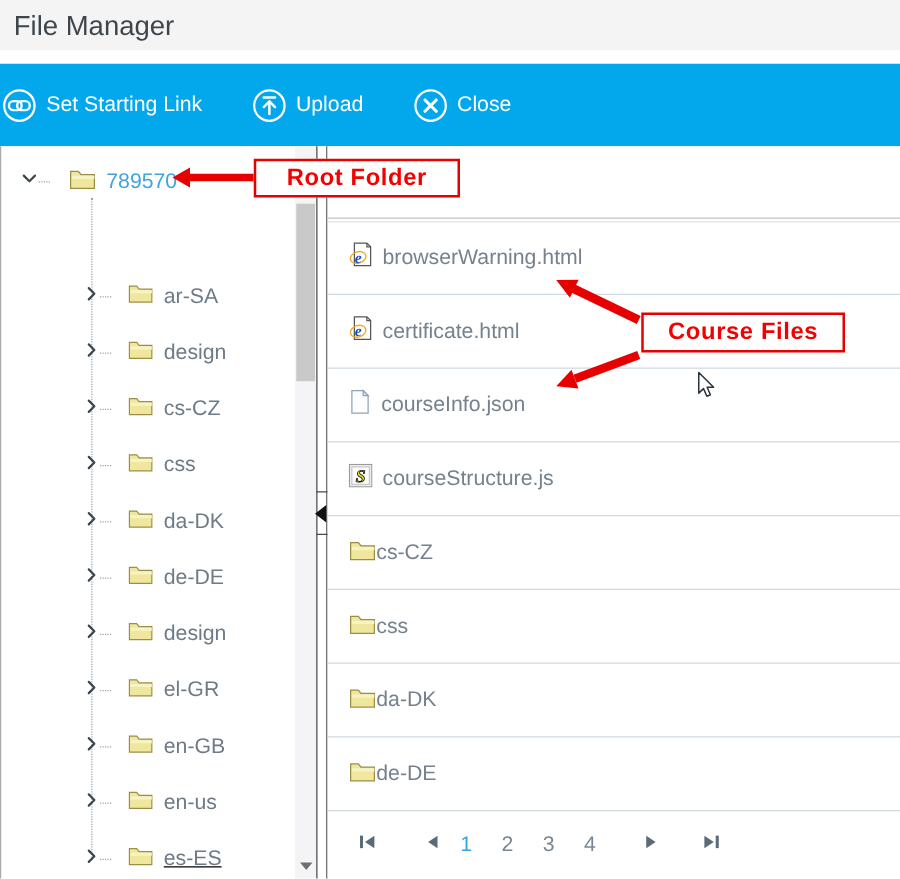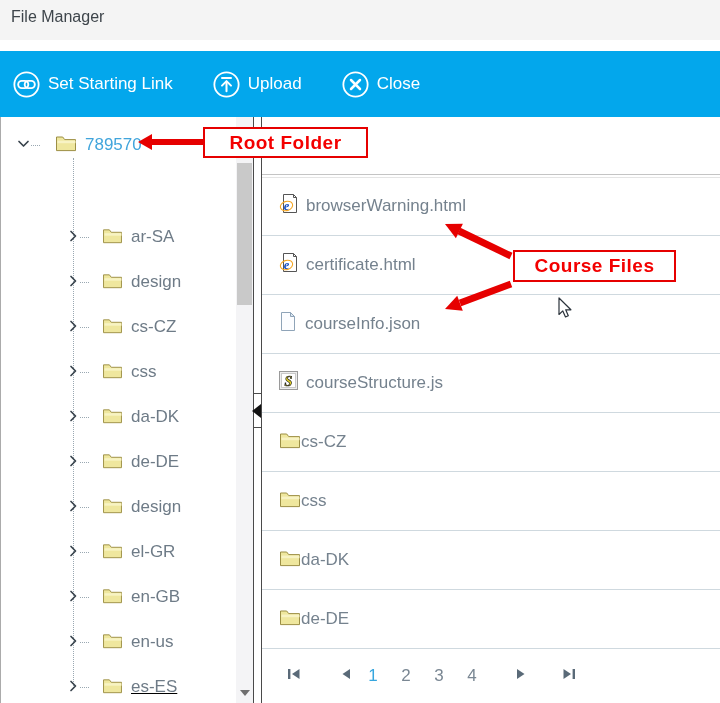--- a/index.html
+++ b/index.html
@@ -1,25 +1,25 @@
 <!DOCTYPE html>
 <html><head>
 <meta charset="utf-8">
 <style>
   html,body{margin:0;padding:0;background:#fff;}
   .page{position:relative;width:720px;height:703px;background:#fff;overflow:hidden;
         font-family:"Liberation Sans",sans-serif;}
 
   
   .titlebar{position:absolute;top:0;left:0;right:0;height:40px;background:#F4F4F4;}
-  .title{position:absolute;left:11px;top:8px;font-size:16px;color:#3E454B;}
+  .title{position:absolute;left:11px;top:8px;font-size:22px;color:#3E454B;}
 
   
   .toolbar{position:absolute;top:51px;left:0;right:0;height:66px;background:#03A7EC;
-           display:flex;align-items:center;padding-left:13px;gap:40px;box-sizing:border-box;}
+           display:flex;align-items:center;padding-left:2px;gap:40px;box-sizing:border-box;}
   .tbtn{display:flex;align-items:center;gap:8px;color:#fff;font-size:17px;cursor:pointer;white-space:nowrap;}
   .tbtn svg{display:block;}
 
   
   .tree-panel{position:absolute;top:117px;left:0;width:253px;bottom:0;background:#fff;
               border-left:1px solid #ABABAB;box-sizing:border-box;}
   .tree-vline{position:absolute;left:73px;top:158px;height:530px;width:0;
               border-left:1px dotted #9AA8B2;z-index:1;}
   .tree-item{position:absolute;display:flex;align-items:center;height:22px;z-index:2;cursor:pointer;}
   .tree-item .stub{width:9px;height:1px;border-bottom:1px dotted #9AA8B2;margin-left:1px;}

